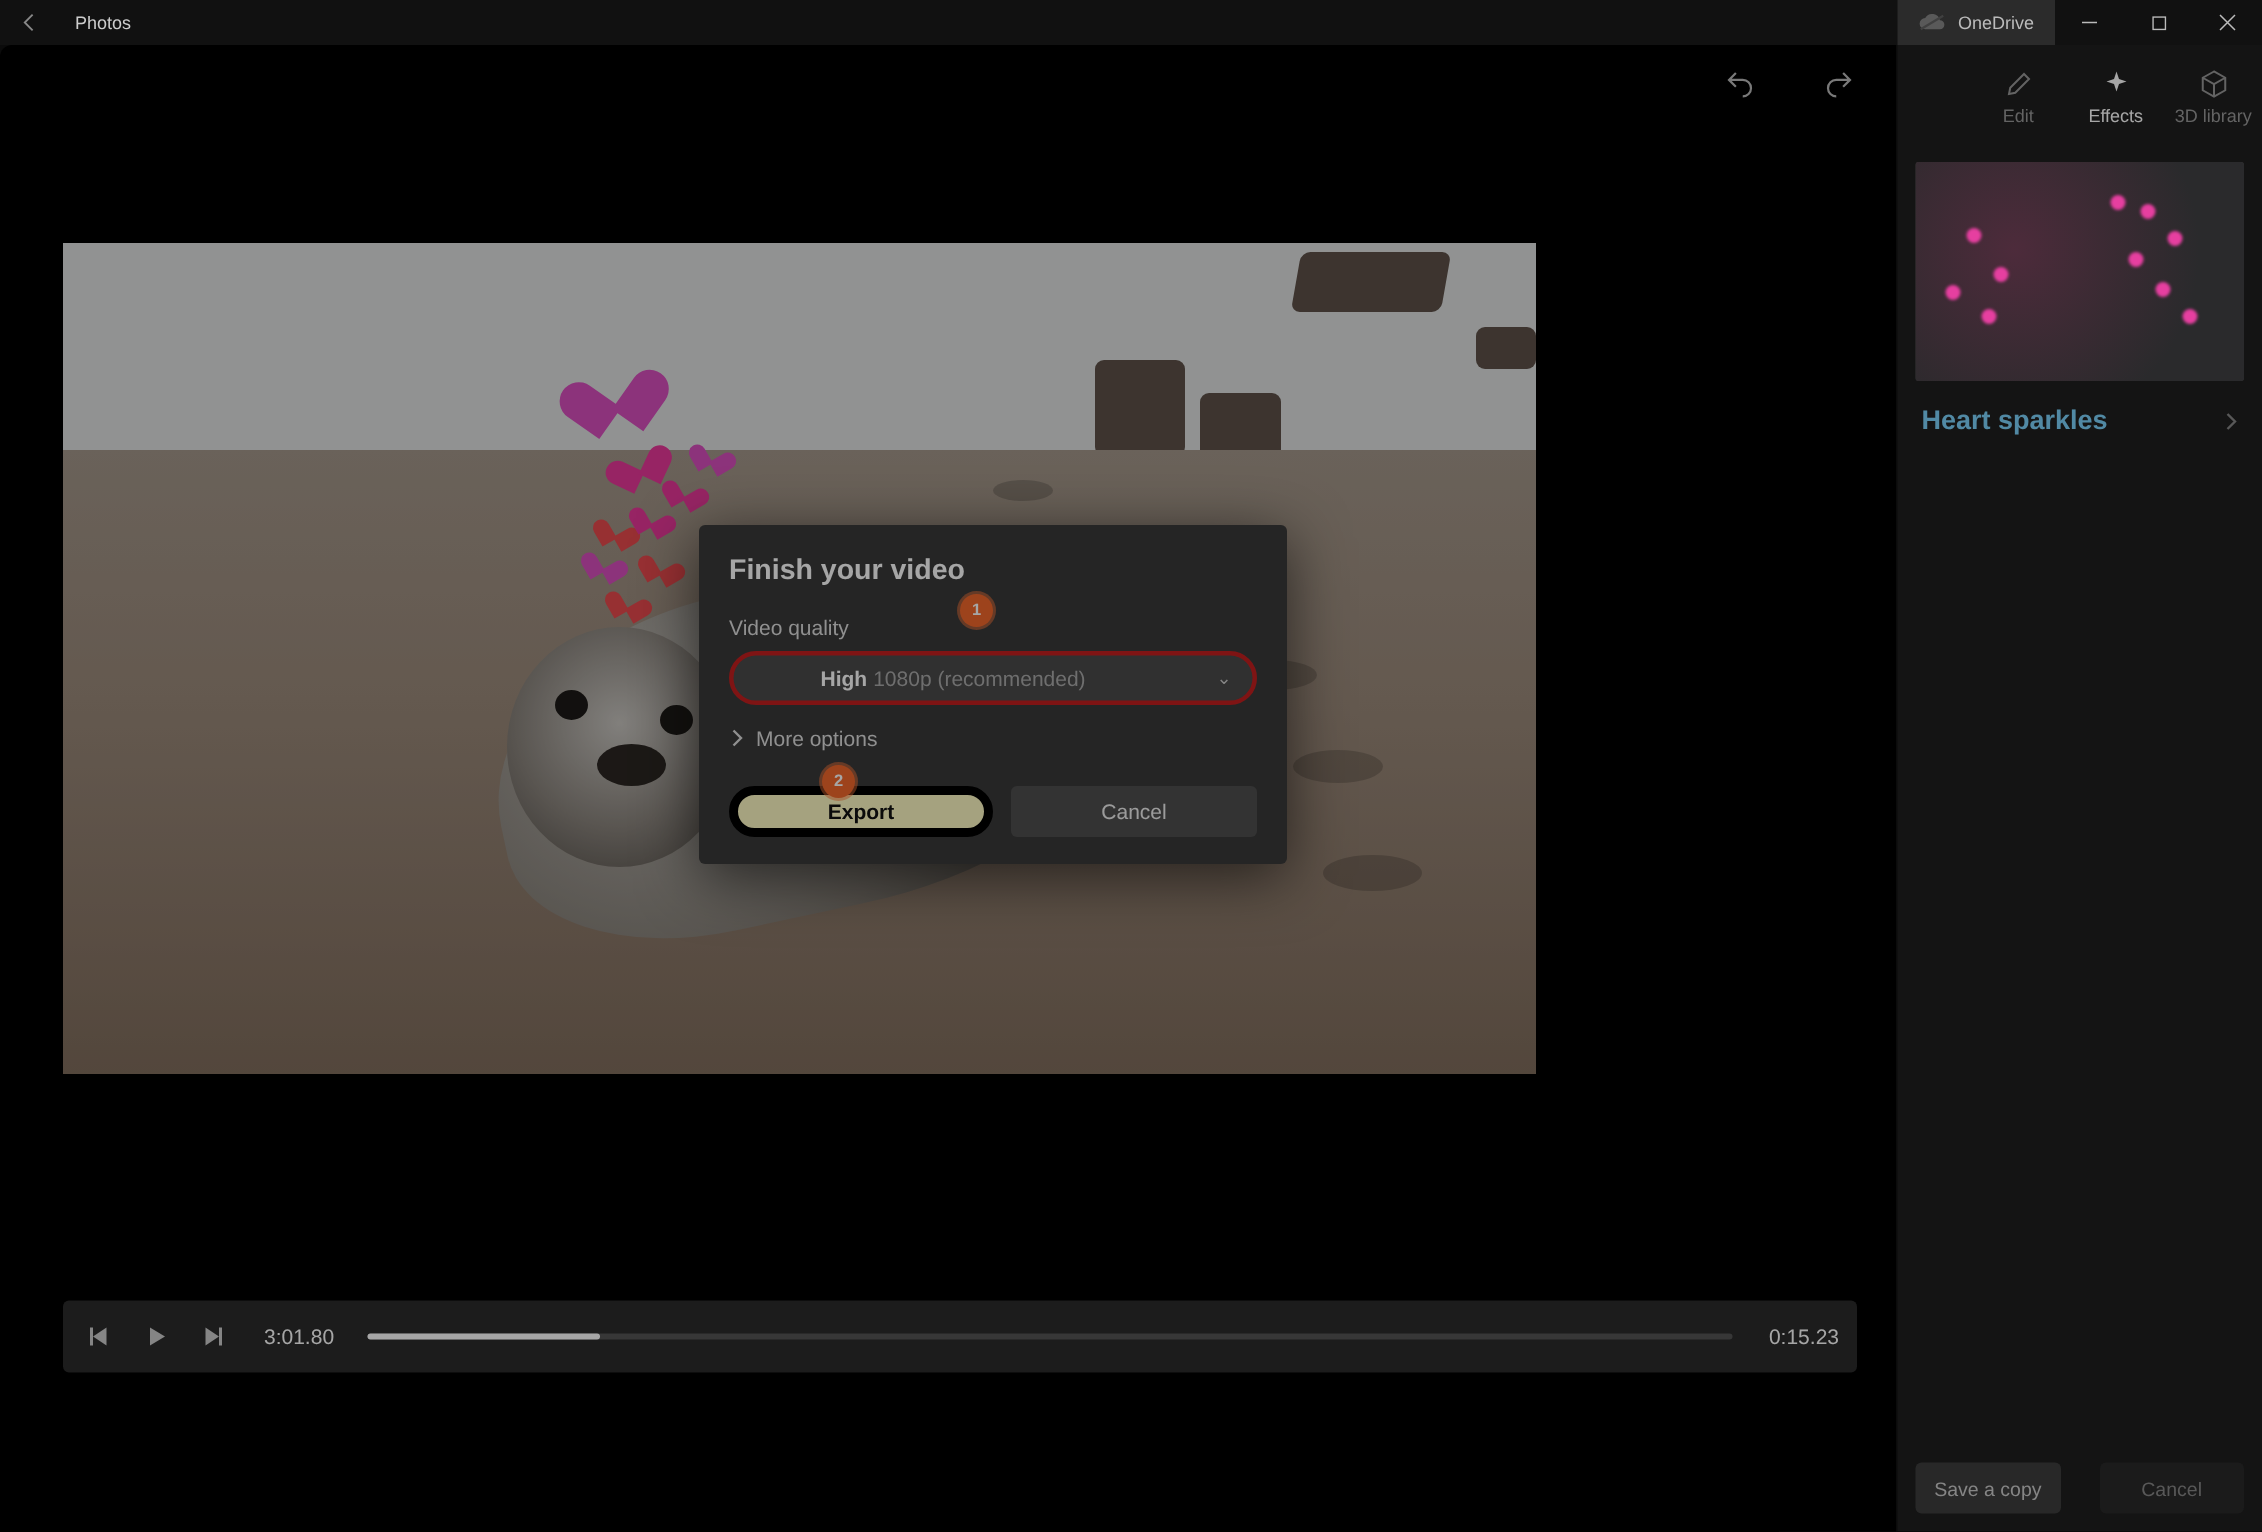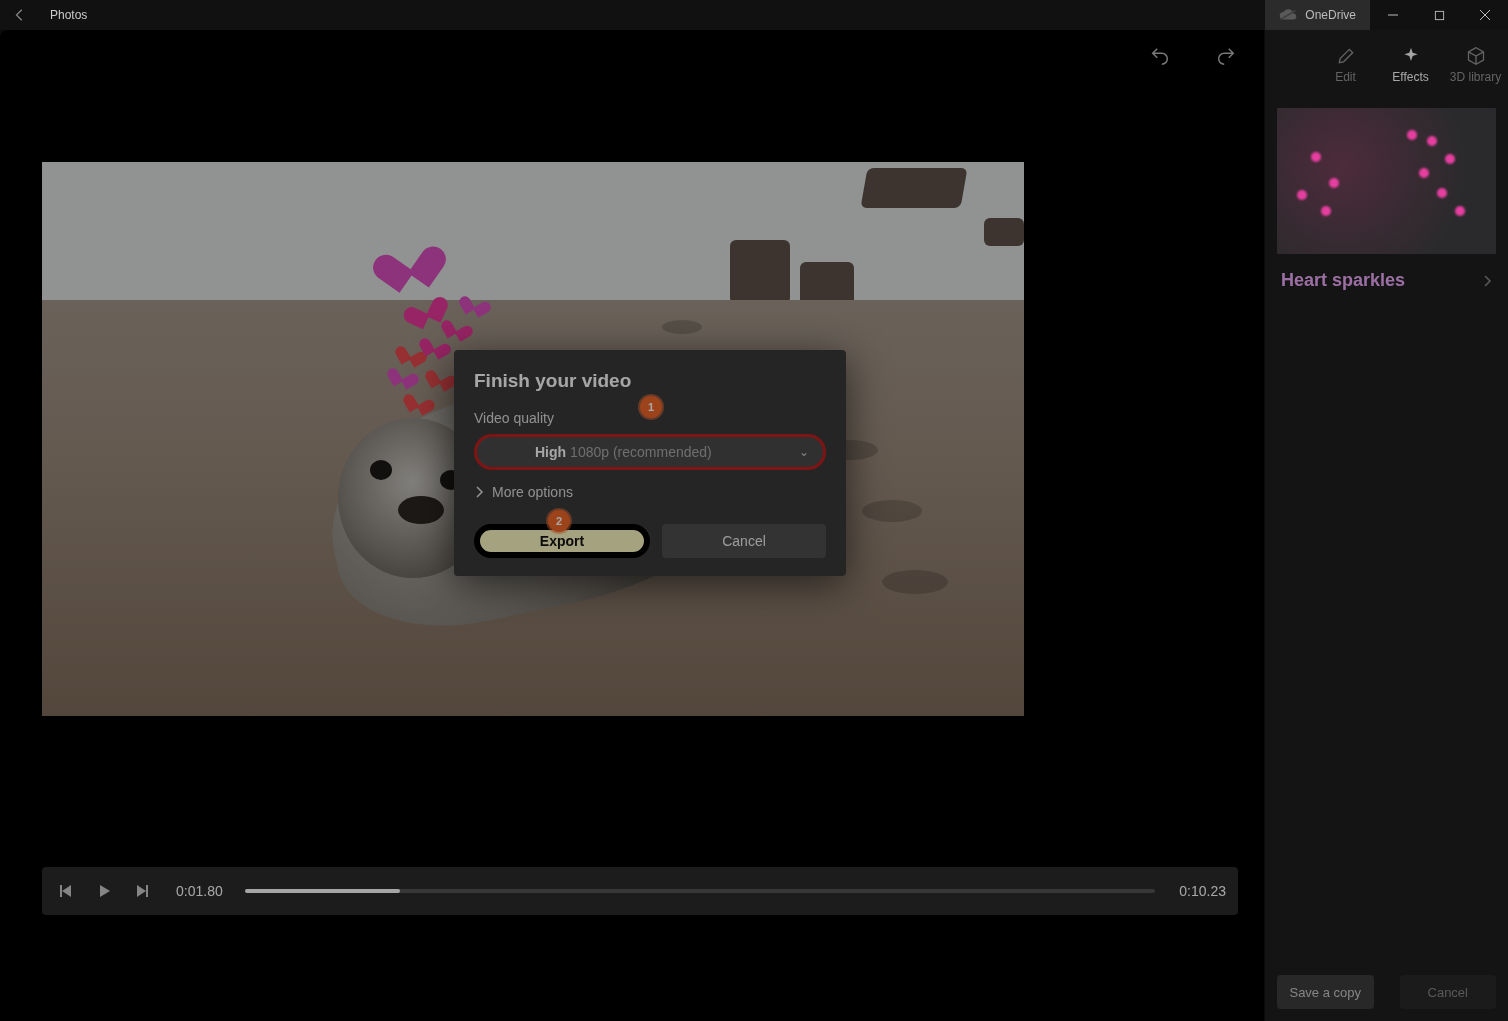--- a/index.html
+++ b/index.html
@@ -41,21 +41,21 @@
 .heart { position:absolute; width:28px; height:26px; transform: rotate(-20deg); }
 .heart::before, .heart::after { content:""; position:absolute; width:16px; height:24px; background:#e8389a; border-radius:16px 16px 0 0; }
 .heart::before { left:0; transform: rotate(-45deg); transform-origin: 100% 100%; }
 .heart::after { left:12px; transform: rotate(45deg); transform-origin: 0 100%; }
 .heart.big { transform: scale(1.6) rotate(-10deg); }
 .heart.sm { transform: scale(.7) rotate(15deg); }
 .heart.red::before, .heart.red::after { background:#e84a4e; }
 .heart.pink::before, .heart.pink::after { background:#d84fbd; }
 
 
-.dialog { position:absolute; left:454px; top:320px; width:392px; background:#3a3a3a; border-radius:4px; padding:20px 20px 18px; box-shadow: 0 8px 40px rgba(0,0,0,.6); }
+.dialog { position:absolute; left:466px; top:320px; width:392px; background:#3a3a3a; border-radius:4px; padding:20px 20px 18px; box-shadow: 0 8px 40px rgba(0,0,0,.6); }
 .dlg-title { color:#fff; font-size:19px; font-weight:600; margin-bottom:18px; }
 .dlg-label { font-size:14px; color:#ddd; margin-bottom:8px; }
 .quality-select { width:100%; height:36px; background:#4a4a4a; border:3px solid #c42020; border-radius:20px; display:flex; align-items:center; padding:0 14px; position:relative; }
 .qs-strong { color:#fff; font-weight:600; font-size:14px;margin-left:44px; }
 .qs-dim { color:#aaa; font-size:14px; margin-left:4px; }
 .qs-caret { position:absolute; right:14px; color:#ccc; font-size:12px; }
 .badge { position:absolute; width:22px; height:22px; border-radius:50%; background:#f2682b; color:#fff; font-size:11px; font-weight:700; display:flex; align-items:center; justify-content:center; box-shadow:0 0 0 2px rgba(255,120,60,.5); }
 .badge.b1 { left:640px; top:366px; }
 .badge.b2 { left:548px; top:480px; }
 
@@ -74,21 +74,21 @@
 .pb-dur { color:#fff; font-size:14px; margin-left:10px; }
 
 
 .sb-tabs { display:flex; height:70px;padding-left:48px; }
 .sb-tab { flex:1; display:flex; flex-direction:column; align-items:center; justify-content:center; gap:4px; color:#999; font-size:12px; }
 .sb-tab.active { color:#fff; }
 .thumb { margin:8px 12px 10px; height:146px; background:#333; border-radius:2px; position:relative; overflow:hidden; }
 .thumb-bg { position:absolute; inset:0; background: radial-gradient(circle at 30% 40%, #4d2b3b, #2a2a2c 70%); }
 .spark { position:absolute; width:10px; height:10px; background:#e63fa0; border-radius:50%; filter:blur(1px); }
 .sb-effect-row { display:flex; align-items:center; justify-content:space-between; padding:6px 16px 0; color:#ddd; }
-.sb-effect-label { font-size:18px; font-weight:600; color:#f0abfc; }
+.sb-effect-label { font-size:18px; font-weight:600; color:#7dd3fc; }
 
 .sb-footer { margin-top:auto; display:flex; gap:26px; padding:12px; }
 .sb-btn { flex:1; height:34px; background:#3e3e3e; border-radius:4px; display:flex; align-items:center; justify-content:center; font-size:13px; color:#ccc; }
 .sb-btn.secondary { background:#2a2a2a; color:#888; }
 
 .overlay-dim { position:absolute; inset:0; background:rgba(0,0,0,.35); pointer-events:none; }
 </style>
 </head>
 <body>
 
@@ -209,25 +209,25 @@
           <svg width="14" height="14" viewBox="0 0 14 14">
             <path fill="currentColor" d="M3 1v12l10-6z"></path>
           </svg>
         </div>
       <div class="pb-btn">
           <svg width="14" height="14" viewBox="0 0 14 14">
             <path fill="currentColor" d="M2 1v12l9-6z"></path>
             <rect x="11" y="1" width="2" height="12" fill="currentColor"></rect>
           </svg>
         </div>
-      <span class="pb-time">0:01.80</span>
+      <span class="pb-time">3:01.80</span>
       <div class="pb-track">
           <div class="pb-prog"></div>
         </div>
-      <span class="pb-dur">0:10.23</span>
+      <span class="pb-dur">0:15.23</span>
     </div>
   </div>
 
   <div class="sidebar">
     <div class="overlay-dim"></div>
     <div class="sb-tabs">
       <div class="sb-tab">
         <svg width="20" height="20" viewBox="0 0 24 24">
             <path fill="none" stroke="currentColor" stroke-width="1.6" d="m4 20 1-5L16 4l4 4L9 19Z"></path>
           </svg>

